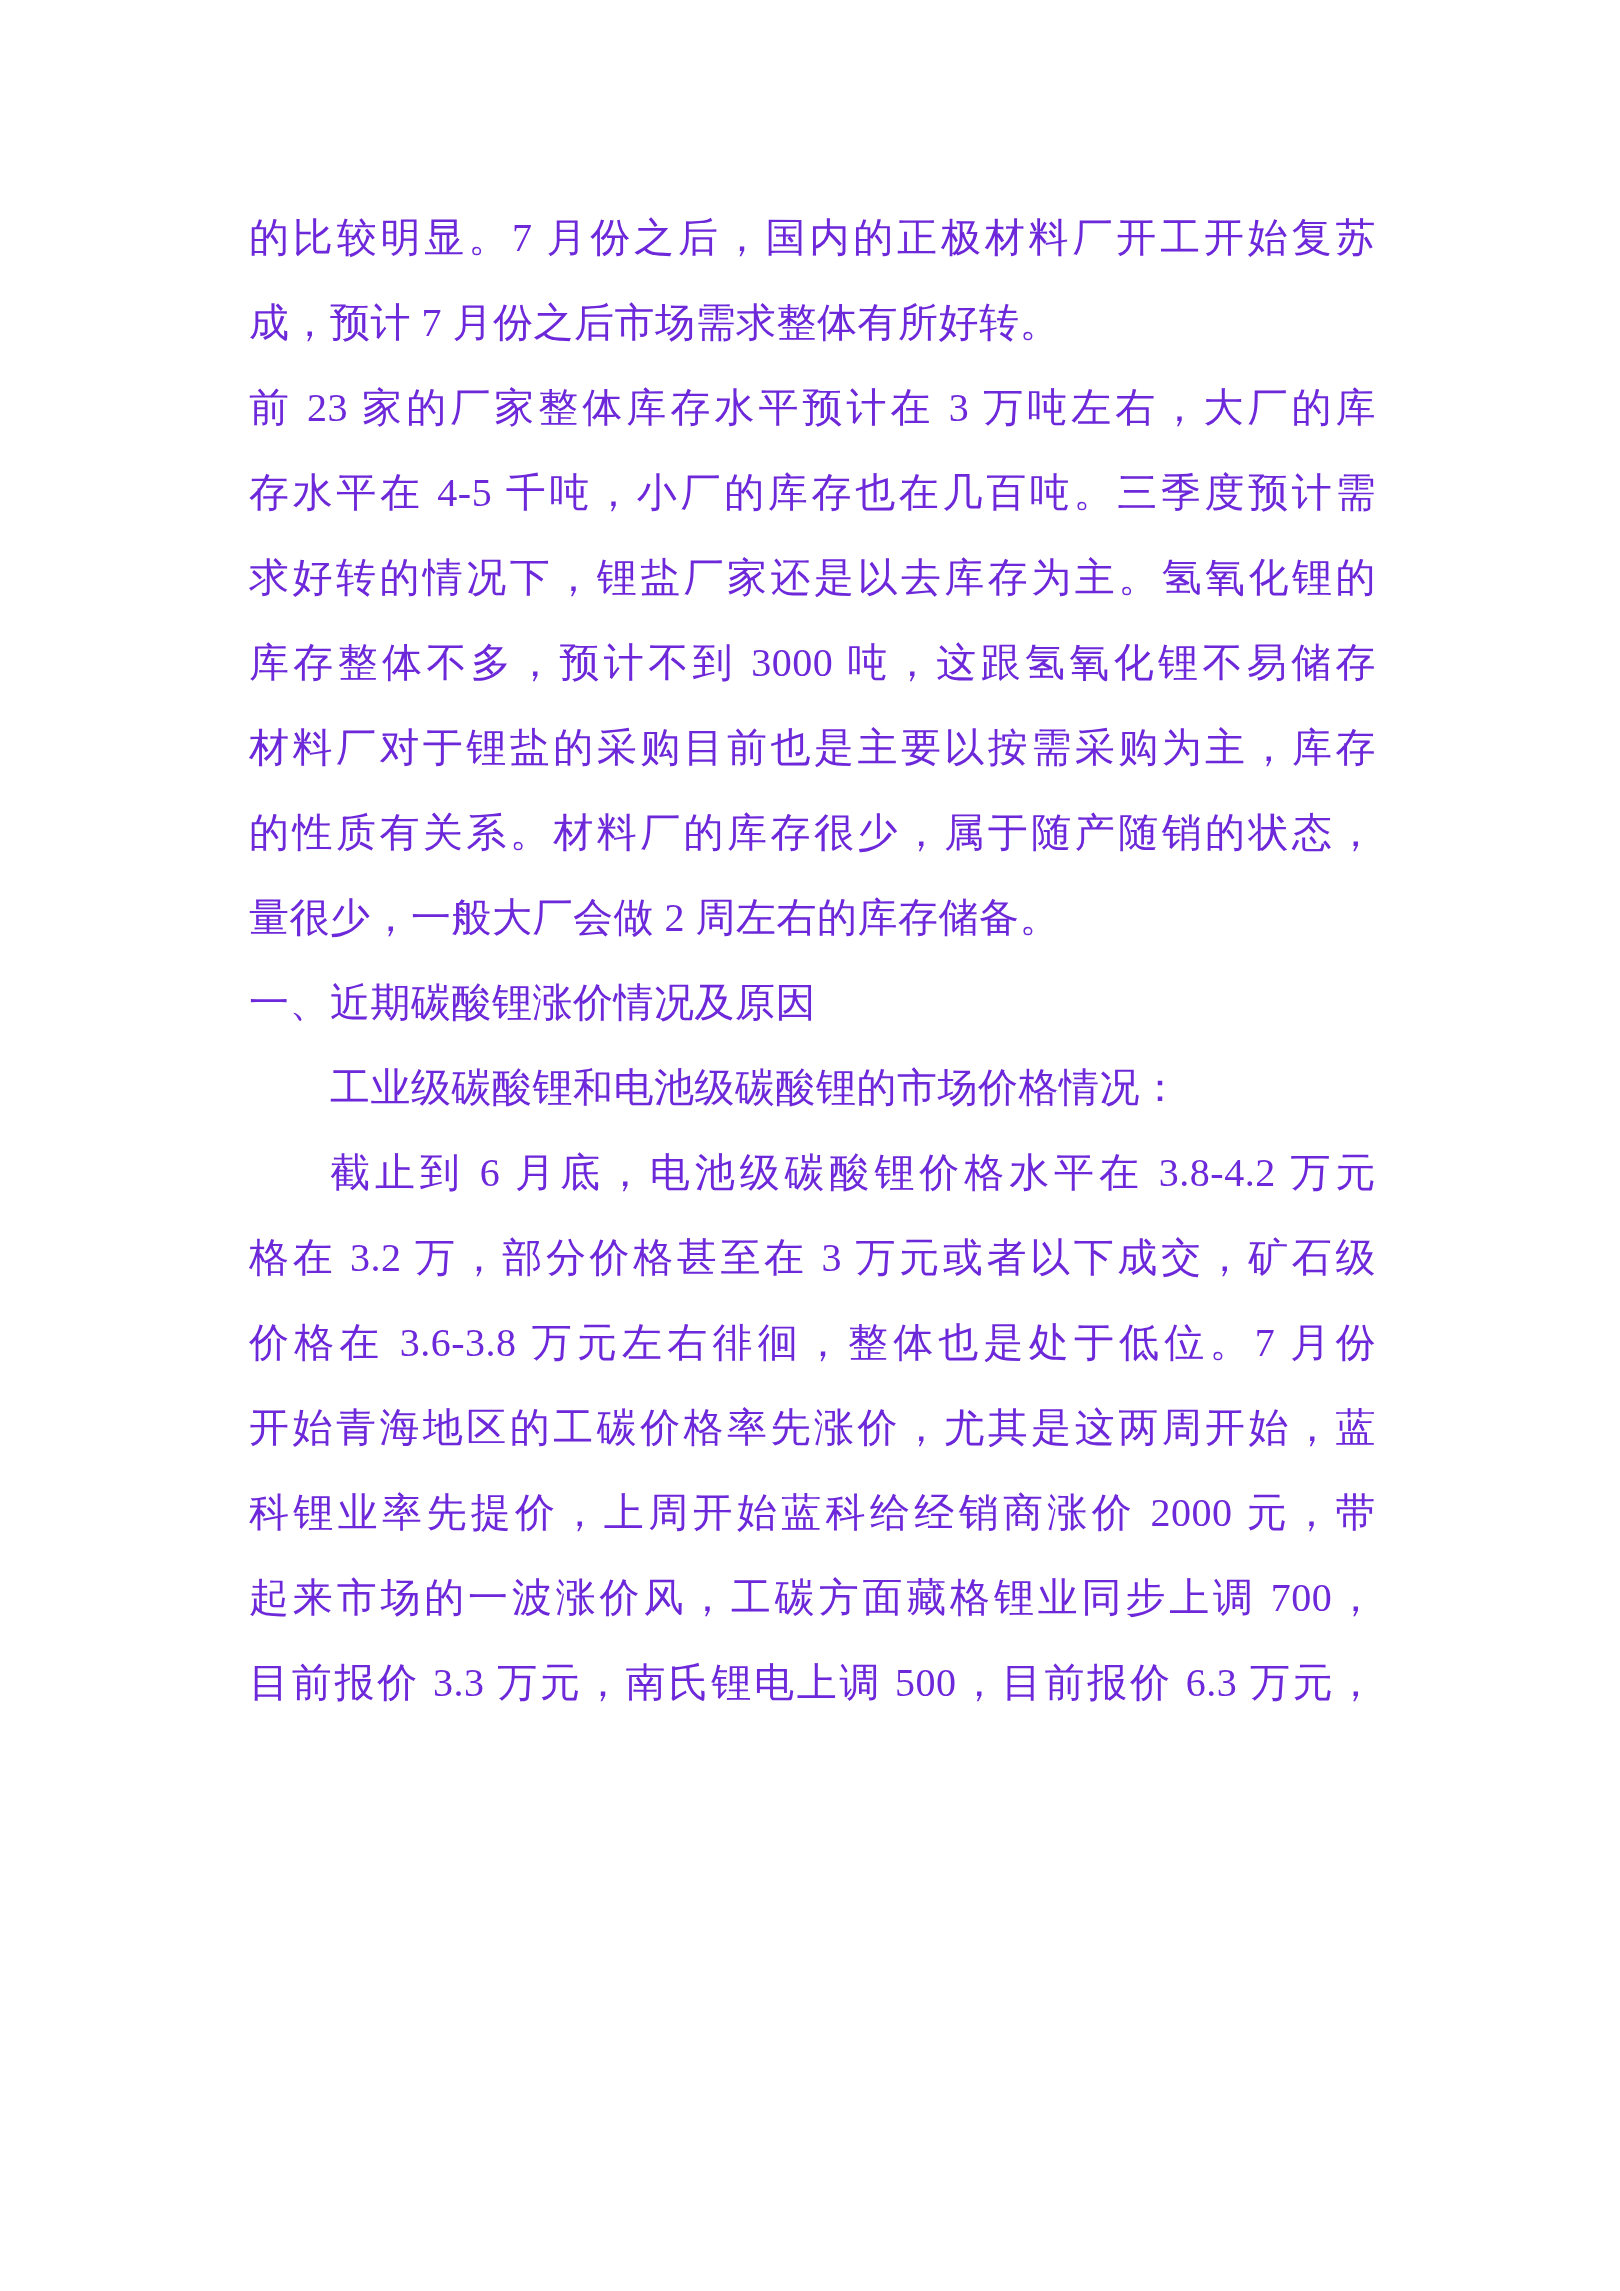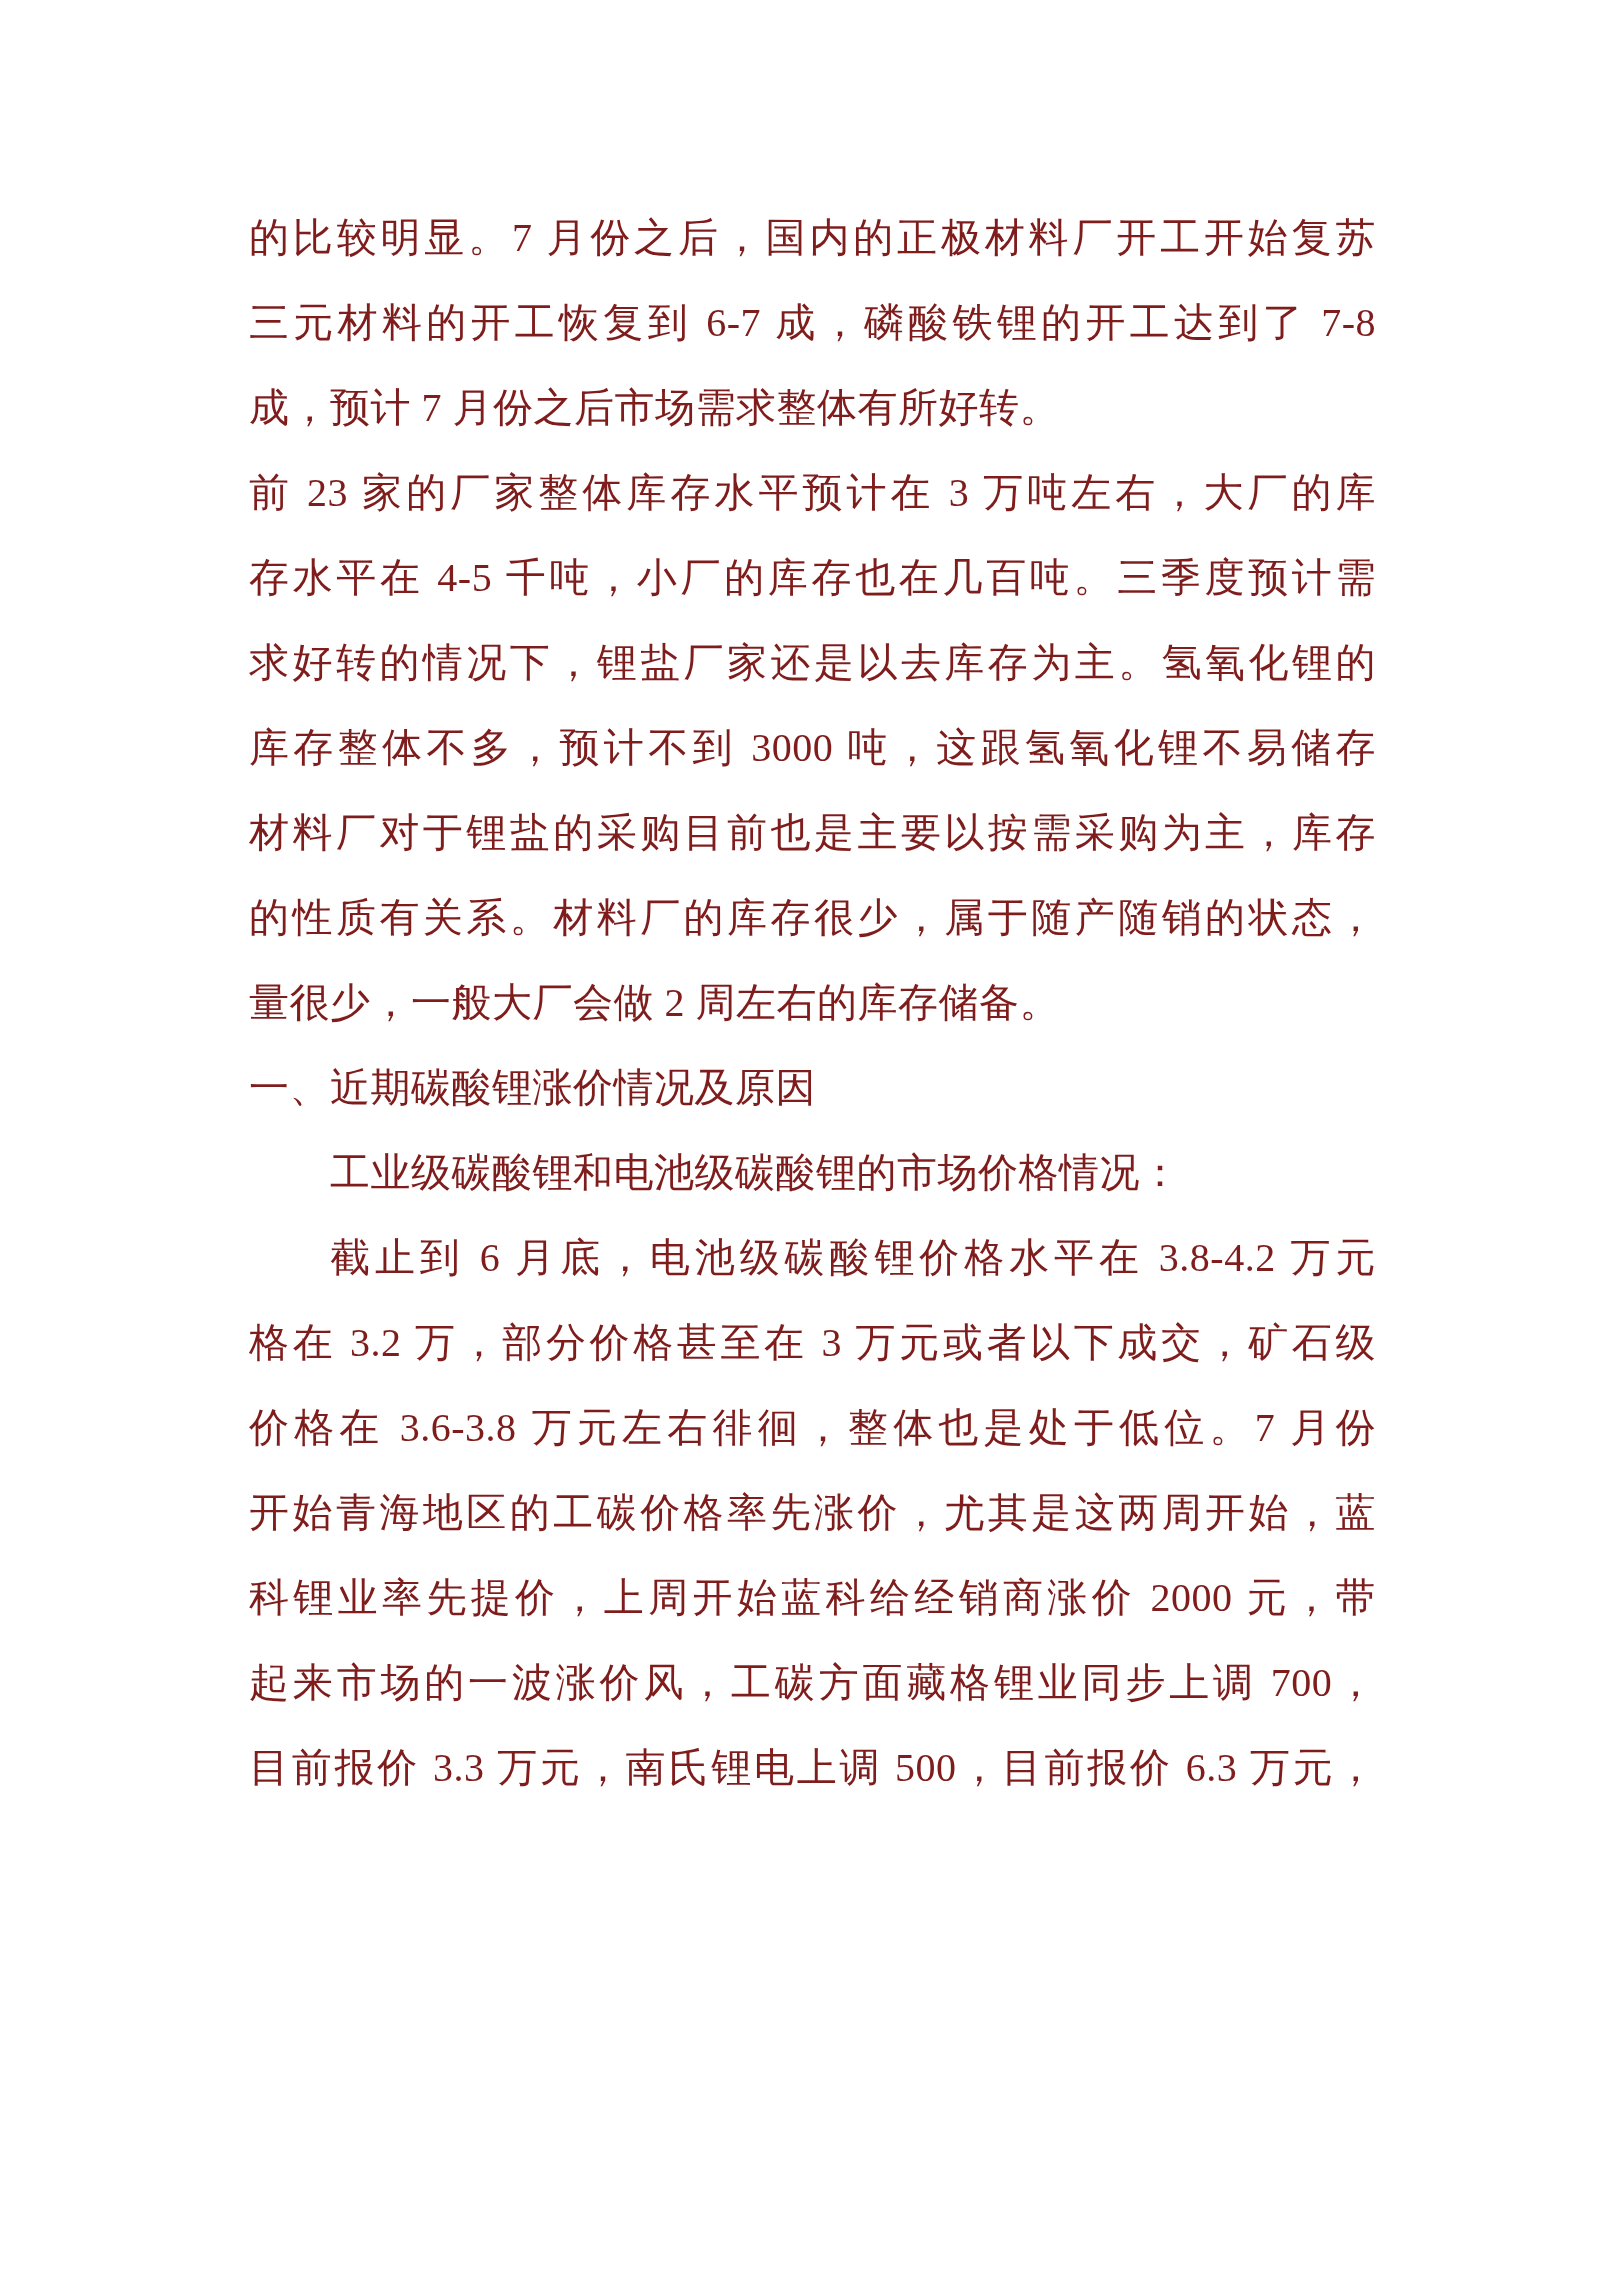--- a/index.html
+++ b/index.html
@@ -7,21 +7,21 @@
     padding: 0;
     background: #ffffff;
   }
   .page {
     position: relative;
     width: 1560px;
     height: 2292px;
     background: #ffffff;
     overflow: hidden;
     font-family: "Liberation Serif", "DejaVu Serif", serif;
-    color: #7f1d1d;
+    color: #6d28d9;
   }
   .textblock {
     position: absolute;
     left: 249px;
     top: 195px;
     width: 1127px;
     font-size: 40px;
     line-height: 85px;
     letter-spacing: 0.5px;
   }
@@ -45,21 +45,20 @@
     text-align: center;
   }
 </style>
 </head>
 <body>
 
 <div class="page">
   <div class="textblock">
       <div class="paragraph">
         <div class="line">的比较明显。7 月份之后，国内的正极材料厂开工开始复苏</div>
-        <div class="line">三元材料的开工恢复到 6-7 成，磷酸铁锂的开工达到了 7-8</div>
         <div class="line last">成，预计 7 月份之后市场需求整体有所好转。</div>
       </div>
       <div class="paragraph">
         <div class="line">前 23 家的厂家整体库存水平预计在 3 万吨左右，大厂的库</div>
         <div class="line">存水平在 4-5 千吨，小厂的库存也在几百吨。三季度预计需</div>
         <div class="line">求好转的情况下，锂盐厂家还是以去库存为主。氢氧化锂的</div>
         <div class="line">库存整体不多，预计不到 3000 吨，这跟氢氧化锂不易储存</div>
         <div class="line">材料厂对于锂盐的采购目前也是主要以按需采购为主，库存</div>
         <div class="line">的性质有关系。材料厂的库存很少，属于随产随销的状态，</div>
         <div class="line last">量很少，一般大厂会做 2 周左右的库存储备。</div>

